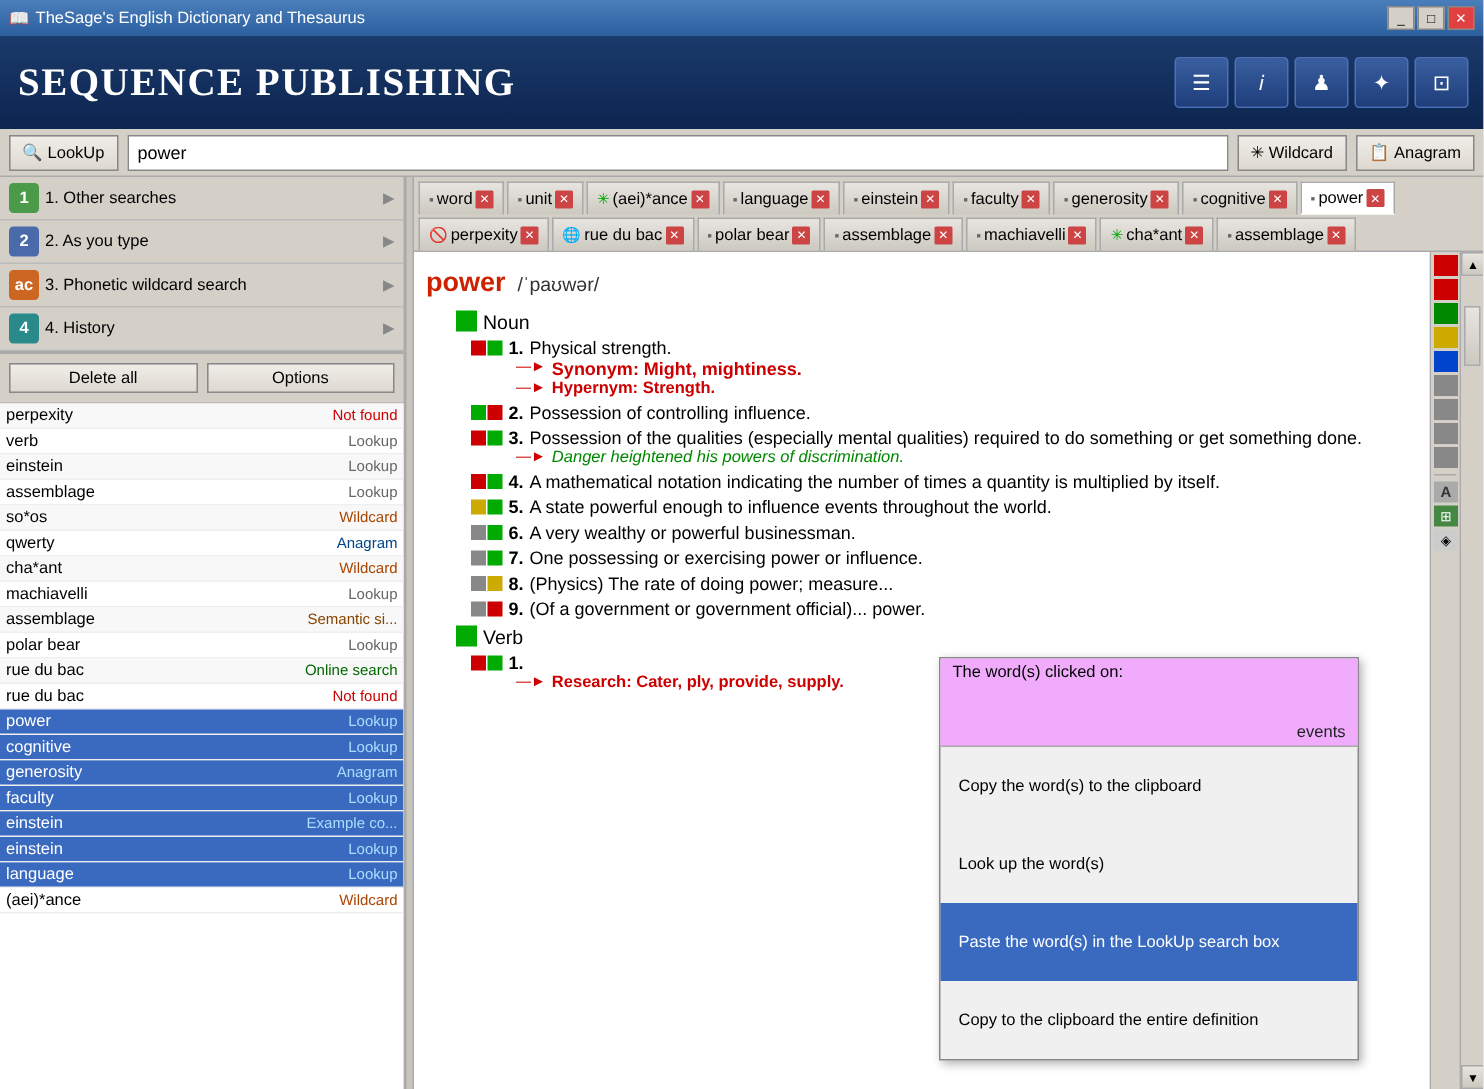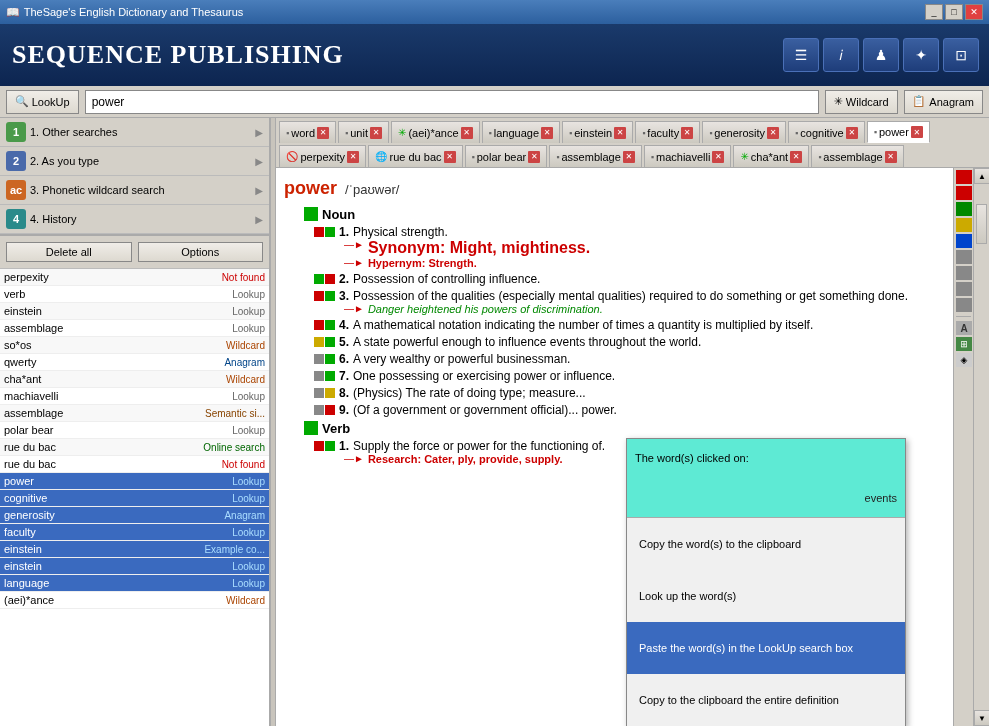--- a/index.html
+++ b/index.html
@@ -256,21 +256,21 @@
     }
     .word-phonetic {
       font-size: 13px;
       color: #333;
     }
 
     
     .def-section { margin: 4px 0; }
     .pos-label {
       font-size: 13px;
-      font-weight: bold;
+      font-weight: normal;
       color: #000;
       padding-left: 20px;
       display: flex; align-items: flex-start; gap: 4px;
     }
     .def-num { font-weight: bold; font-size: 12px; flex-shrink: 0; }
     .def-text { font-size: 12px; }
     .sq { width: 10px; height: 10px; display: inline-block; }
     .sq-red { background: #cc0000; }
     .sq-green { background: #00aa00; }
     .sq-yellow { background: #ccaa00; }
@@ -281,22 +281,22 @@
       position: absolute;
       top: 270px;
       left: 350px;
       background: #f0f0f0;
       border: 1px solid #888;
       box-shadow: 2px 2px 6px rgba(0,0,0,0.3);
       z-index: 100;
       min-width: 280px;
     }
     .context-header {
-      background: #5eead4;
-      padding: 13px 8px;
+      background: #f0abfc;
+      padding: 3px 8px;
       font-size: 11px;
       display: flex;
       justify-content: space-between;
       border-bottom: 1px solid #aaa;
     }
     .context-word { font-weight: normal; color: #222; margin-top: 40px; }
     .context-item {
       padding: 20px 12px;
       font-size: 11px;
       cursor: pointer;
@@ -607,21 +607,21 @@
                 <div style="display: flex; align-items: flex-start; gap: 4px;">
                   <div style="display: flex; gap: 1px; flex-shrink: 0; padding-top: 2px;">
                     <span class="sq sq-red"></span>
                     <span class="sq sq-green"></span>
                   </div>
                   <span class="def-num">1.</span>
                   <span class="def-text">Physical strength.</span>
                 </div>
                 <div style="padding-left: 30px; display: flex; align-items: flex-start; gap: 4px;">
                   <span style="color:#cc0000;font-size:10px;flex-shrink:0">—►</span>
-                  <span style="font-size:16px"><span style="color:#cc0000;font-weight:bold">Synonym: Might, mightiness.</span></span>
+                  <span style="font-size:12px"><span style="color:#cc0000;font-weight:bold">Synonym: Might, mightiness.</span></span>
                 </div>
                 <div style="padding-left: 30px; display: flex; align-items: flex-start; gap: 4px;">
                   <span style="color:#cc0000;font-size:10px;flex-shrink:0">—►</span>
                   <span style="font-size:11px"><span style="color:#cc0000;font-weight:bold">Hypernym: Strength.</span></span>
                 </div>
               </div>
               <div style="padding-left: 30px; padding-top: 3px;">
                 <div style="display: flex; align-items: flex-start; gap: 4px;">
                   <div style="display: flex; gap: 1px; flex-shrink: 0; padding-top: 2px;">
                     <span class="sq sq-green"></span>
@@ -685,21 +685,21 @@
                   <span class="def-text">One possessing or exercising power or influence.</span>
                 </div>
               </div>
               <div style="padding-left: 30px; padding-top: 3px;">
                 <div style="display: flex; align-items: flex-start; gap: 4px;">
                   <div style="display: flex; gap: 1px; flex-shrink: 0; padding-top: 2px;">
                     <span class="sq sq-gray"></span>
                     <span class="sq sq-yellow"></span>
                   </div>
                   <span class="def-num">8.</span>
-                  <span class="def-text">(Physics) The rate of doing type; measure...</span>
+                  <span class="def-text">(Physics) The rate of doing power; measure...</span>
                 </div>
               </div>
               <div style="padding-left: 30px; padding-top: 3px;">
                 <div style="display: flex; align-items: flex-start; gap: 4px;">
                   <div style="display: flex; gap: 1px; flex-shrink: 0; padding-top: 2px;">
                     <span class="sq sq-gray"></span>
                     <span class="sq sq-red"></span>
                   </div>
                   <span class="def-num">9.</span>
                   <span class="def-text">(Of a government or government official)... power.</span>
@@ -708,21 +708,20 @@
             </div>
             <div class="def-section">
               <div class="pos-label"><span class="sq sq-green" style="width:14px;height:14px;display:inline-block"></span> Verb</div>
               <div style="padding-left: 30px; padding-top: 3px;">
                 <div style="display: flex; align-items: flex-start; gap: 4px;">
                   <div style="display: flex; gap: 1px; flex-shrink: 0; padding-top: 2px;">
                     <span class="sq sq-red"></span>
                     <span class="sq sq-green"></span>
                   </div>
                   <span class="def-num">1.</span>
-                  <span class="def-text">Supply the force or power for the functioning of.</span>
                 </div>
                 <div style="padding-left: 30px; display: flex; align-items: flex-start; gap: 4px;">
                   <span style="color:#cc0000;font-size:10px;flex-shrink:0">—►</span>
                   <span style="font-size:11px"><span style="color:#cc0000;font-weight:bold">Research: Cater, ply, provide, supply.</span></span>
                 </div>
               </div>
             </div>
           </div>
 
         <div class="context-menu">

